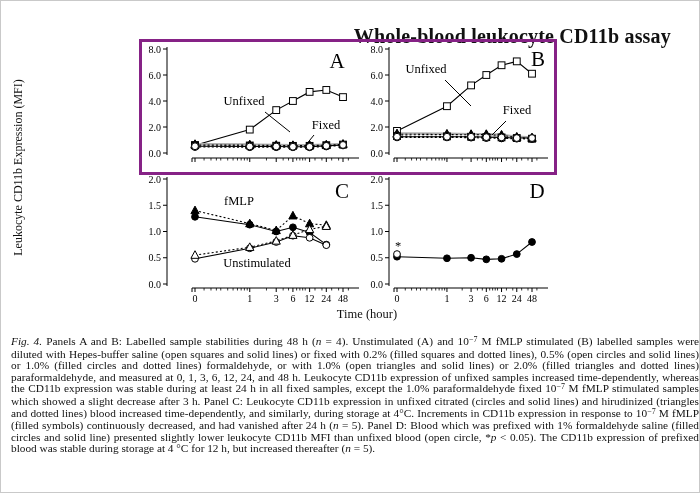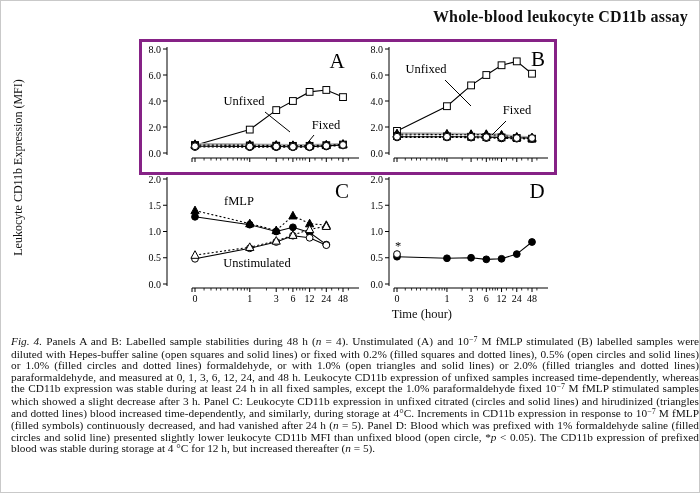--- a/index.html
+++ b/index.html
@@ -2,39 +2,39 @@
 <html><head>
 <meta charset="utf-8">
 <style>
   html,body{margin:0;padding:0;background:#ffffff;}
   .page{
     position:relative;width:700px;height:493px;background:#ffffff;
     font-family:"Liberation Serif",serif;color:#111;overflow:hidden;
     box-sizing:border-box;border:1px solid #c9c9c9;
   }
   .title{
-    position:absolute;top:7px;right:11px;margin:0;
-    font-size:16px;font-weight:bold;letter-spacing:.2px;
+    position:absolute;top:7px;right:11px;margin:17px;
+    font-size:20px;font-weight:bold;letter-spacing:.2px;
     font-family:"Liberation Serif",serif;
   }
   .figure-area{position:absolute;left:0;top:0;width:700px;height:330px;}
   .highlight-box{
     position:absolute;left:138px;top:38px;width:412px;height:130px;
     border:3px solid #862286;pointer-events:none;
   }
   #chart-svg{position:absolute;left:0;top:0;}
   svg text{font-family:"Liberation Serif",serif;fill:#000;}
   .y-label{
     position:absolute;left:-108px;top:159px;width:250px;height:15px;
     transform:rotate(-90deg);transform-origin:125px 7.5px;
     text-align:center;font-size:12px;white-space:nowrap;
   }
   .x-label{
     position:absolute;left:281px;top:306px;width:170px;
-    text-align:right;font-size:12.5px;
+    text-align:center;font-size:12.5px;
   }
   .caption{
     position:absolute;left:6px;top:331px;width:688px;margin:4px;
     font-size:11.3px;line-height:11.6px;text-align:justify;
   }
   .caption .i{font-style:italic;}
   .caption .sup{font-size:8px;position:relative;top:-3px;}
 </style>
 </head>
 <body>

